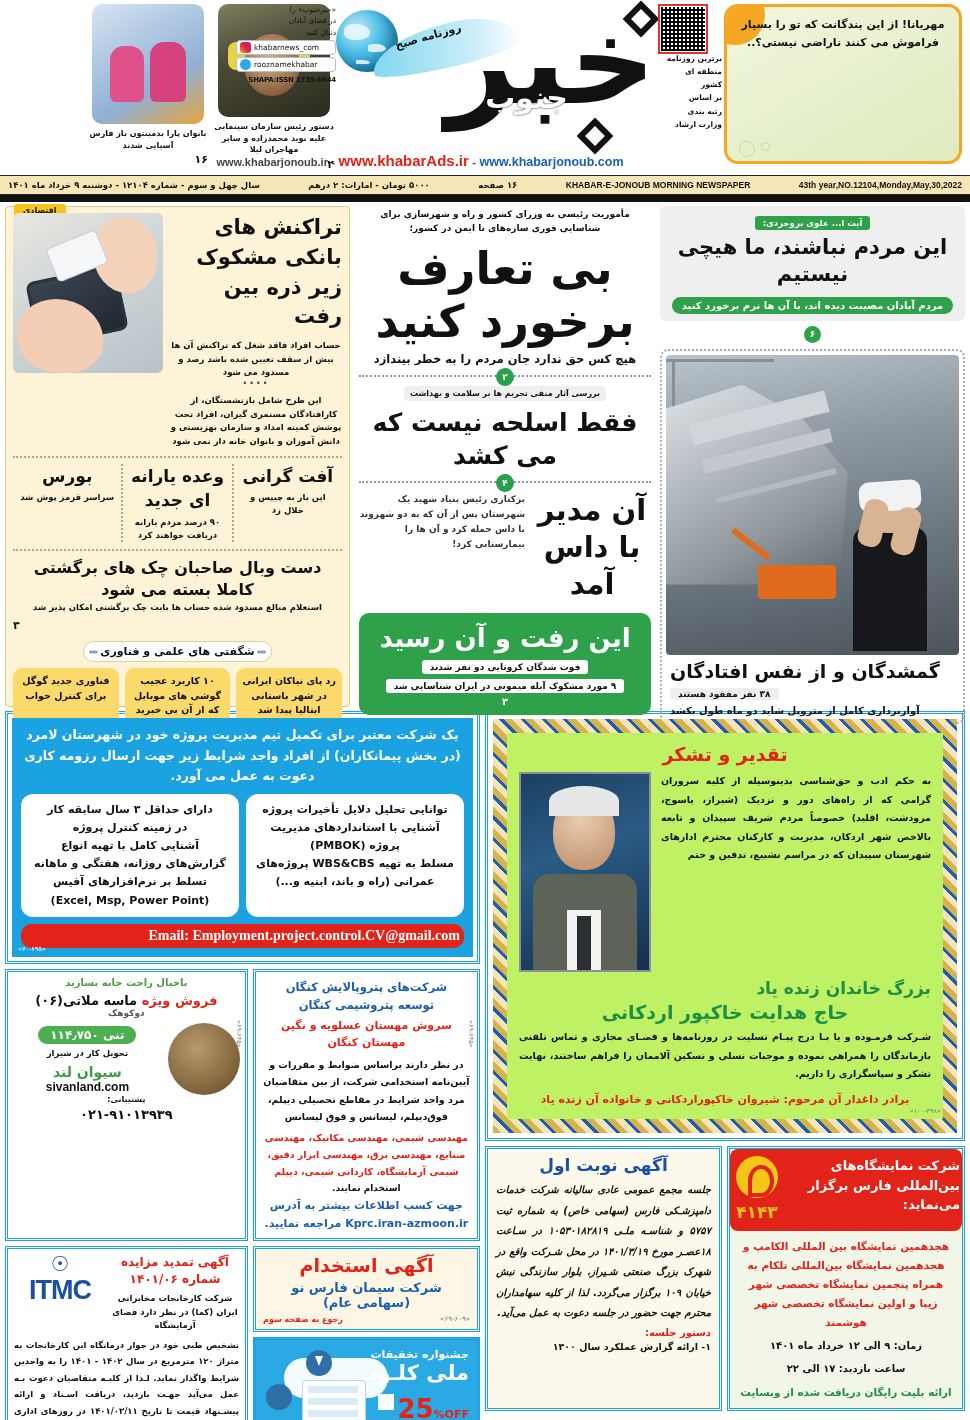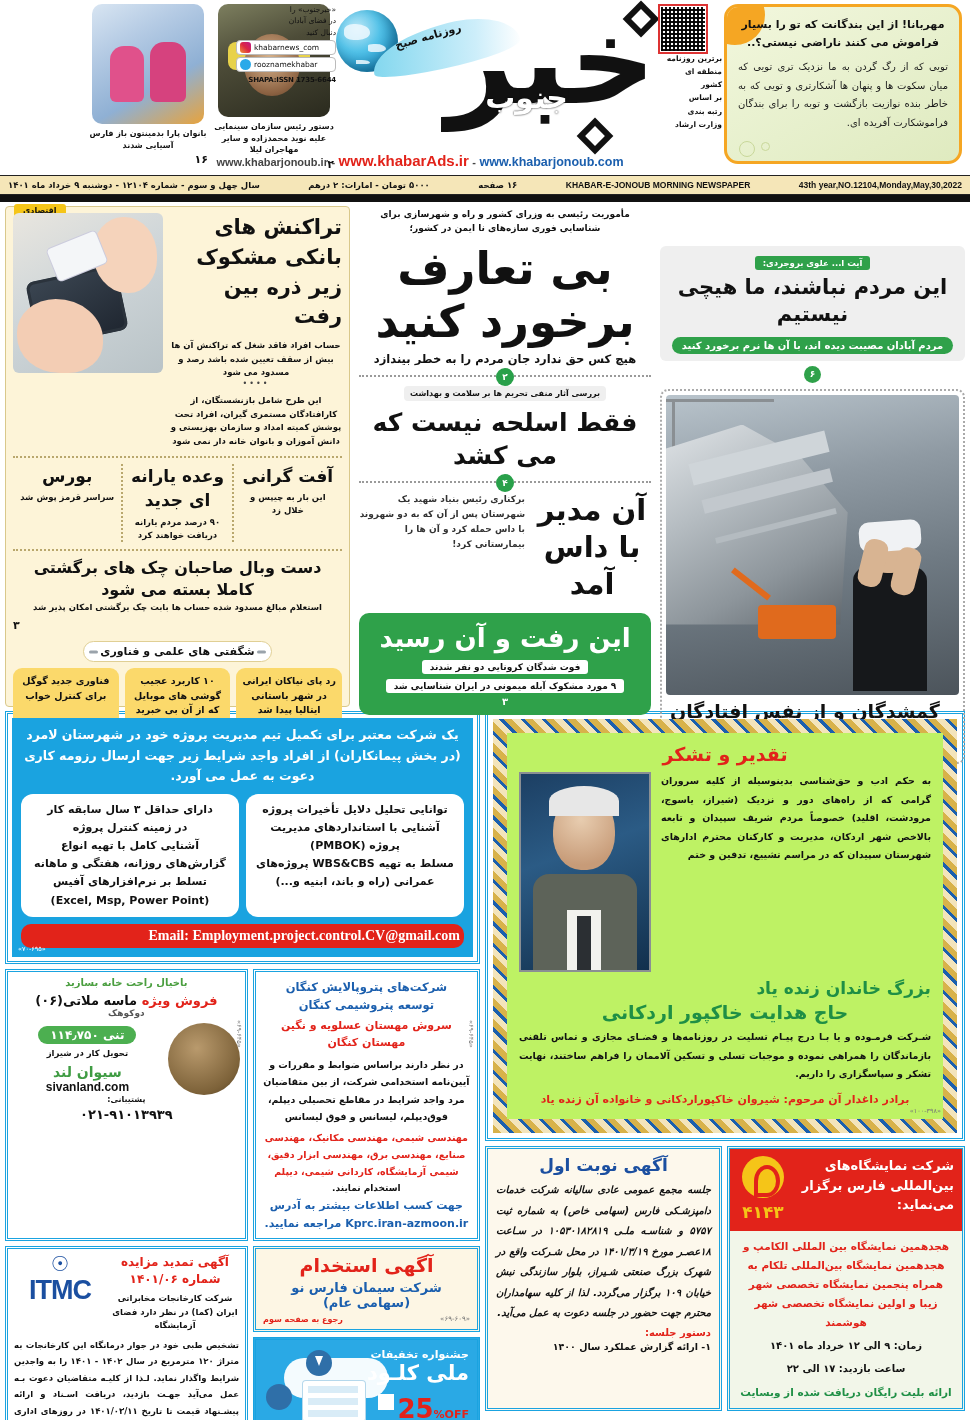--- a/index.html
+++ b/index.html
@@ -78,21 +78,21 @@
     display:flex;align-items:center;font-size:8.5px;font-weight:bold;padding:0 8px;box-sizing:border-box;}
   .ib-en{direction:ltr;font-family:"Liberation Sans",sans-serif;}
   .ib-sp{flex:1;}
   .blackbar{height:7px;background:#111;}
 
   
   .main{display:flex;padding:4px 5px 0;box-sizing:border-box;gap:5px;height:505px;}
   .col{box-sizing:border-box;}
   .col-left{width:345px;background:#fdf4d8;border:1px solid #d9c88b;border-radius:4px;padding:6px 7px;position:relative;}
   .col-mid{width:300px;padding:2px 4px;position:relative;}
-  .col-right{width:305px;padding:0;position:relative;margin-top:40px;}
+  .col-right{width:305px;padding:0;position:relative;}
 
   .tagpill{position:absolute;top:-3px;left:8px;background:#f5c518;color:#111;font-size:8px;font-weight:bold;
     padding:2px 9px;border-radius:3px;}
   .lead-wrap{display:flex;gap:7px;}
   .lead-img{width:150px;height:160px;border-radius:6px;flex:none;position:relative;overflow:hidden;
     background:linear-gradient(150deg,#e9e6df 0%,#cfd6d9 45%,#b9c3c7 100%);}
   .lead-img:before{content:"";position:absolute;left:18px;top:60px;width:92px;height:66px;border-radius:8px;
     background:linear-gradient(160deg,#3b4652,#1f2630);transform:rotate(-12deg);
     box-shadow:inset 0 0 0 3px #2b333c;}
   .lead-img:after{content:"";position:absolute;left:38px;top:26px;width:52px;height:34px;border-radius:4px;
@@ -267,21 +267,21 @@
   .ob-red1{font-size:11px;font-weight:bold;color:#e2231a;text-align:center;margin-top:7px;line-height:1.7;}
   .ob-red2{font-size:9.5px;font-weight:bold;color:#e2231a;text-align:center;line-height:1.7;}
 
   .row3{display:flex;gap:5px;margin-top:5px;}
   .notice-ad{width:237px;border:3px double #1aa3e0;padding:6px 8px;box-sizing:border-box;background:#fdf8ec;position:relative;}
   .n-h{font-size:17px;font-weight:bold;color:#1b4fa0;text-align:center;letter-spacing:1px;}
   .n-b{font-size:10px;font-weight:bold;line-height:2.05;text-align:justify;margin-top:5px;font-style:italic;}
   .n-d{font-size:10px;font-weight:bold;color:#e2231a;text-align:right;margin-top:3px;}
   .n-li{font-size:9.5px;font-weight:bold;text-align:right;line-height:1.95;}
   .expo-ad{width:238px;border:3px double #1aa3e0;padding:0;box-sizing:border-box;background:#f2f6e9;position:relative;overflow:hidden;}
-  .ex-red{background:#e2231a;padding:7px 8px 9px;display:flex;gap:7px;align-items:flex-start;}
+  .ex-red{background:#e2231a;padding:7px 2px 9px;display:flex;gap:7px;align-items:flex-start;border-radius:8px;}
   .ex-logo{width:50px;flex:none;}
   .ex-circ{width:42px;height:42px;border-radius:50%;background:#f5c518;position:relative;margin:0 auto;}
   .ex-circ:after{content:"";position:absolute;left:12px;top:9px;width:18px;height:24px;border:4px solid #e2231a;border-radius:50% 50% 50% 0;}
   .ex-glyph{font-size:17px;font-weight:bold;color:#f5c518;text-align:center;margin-top:4px;direction:ltr;letter-spacing:-2px;}
   .ex-rt{flex:1;text-align:right;font-size:13px;font-weight:bold;color:#fff;line-height:1.5;}
   .ex-b{padding:6px 8px 7px;}
   .ex-b1{font-size:10.5px;font-weight:bold;color:#e2231a;text-align:center;line-height:1.8;}
   .ex-b2{font-size:10px;font-weight:bold;text-align:center;line-height:1.85;margin-top:5px;}
   .ex-b3{font-size:10.5px;font-weight:bold;color:#1f8f45;text-align:center;line-height:1.75;margin-top:4px;}
 </style>
@@ -344,21 +344,20 @@
         </div>
       <div class="mh-rlines">
         <div>برترین روزنامه</div>
         <div>منطقه ای کشور</div>
         <div>بر اساس</div>
         <div>رتبه بندی</div>
         <div>وزارت ارشاد</div>
       </div>
       <div class="quote-box">
         <div class="q-bold">مهربانا! از این بندگانت که تو را بسیار فراموش می کنند ناراضی نیستی؟..</div>
-        <div class="q-body">تویی که از رگ گردن به ما نزدیک تری تویی که میان سکوت ها و پنهان ها آشکارتری و تویی که به خاطر بنده نوازیت بازگشت و توبه را برای بندگان فراموشکارت آفریده ای.</div>
         <div class="q-circ"></div>
         <div class="q-circ2"></div>
       </div>
     </div>
   </div>
 
   <div class="infobar">
     <span class="ib-en">43th year,NO.12104,Monday,May,30,2022</span>
     <span class="ib-sp"></span>
     <span class="ib-en">KHABAR-E-JONOUB MORNING NEWSPAPER</span>

